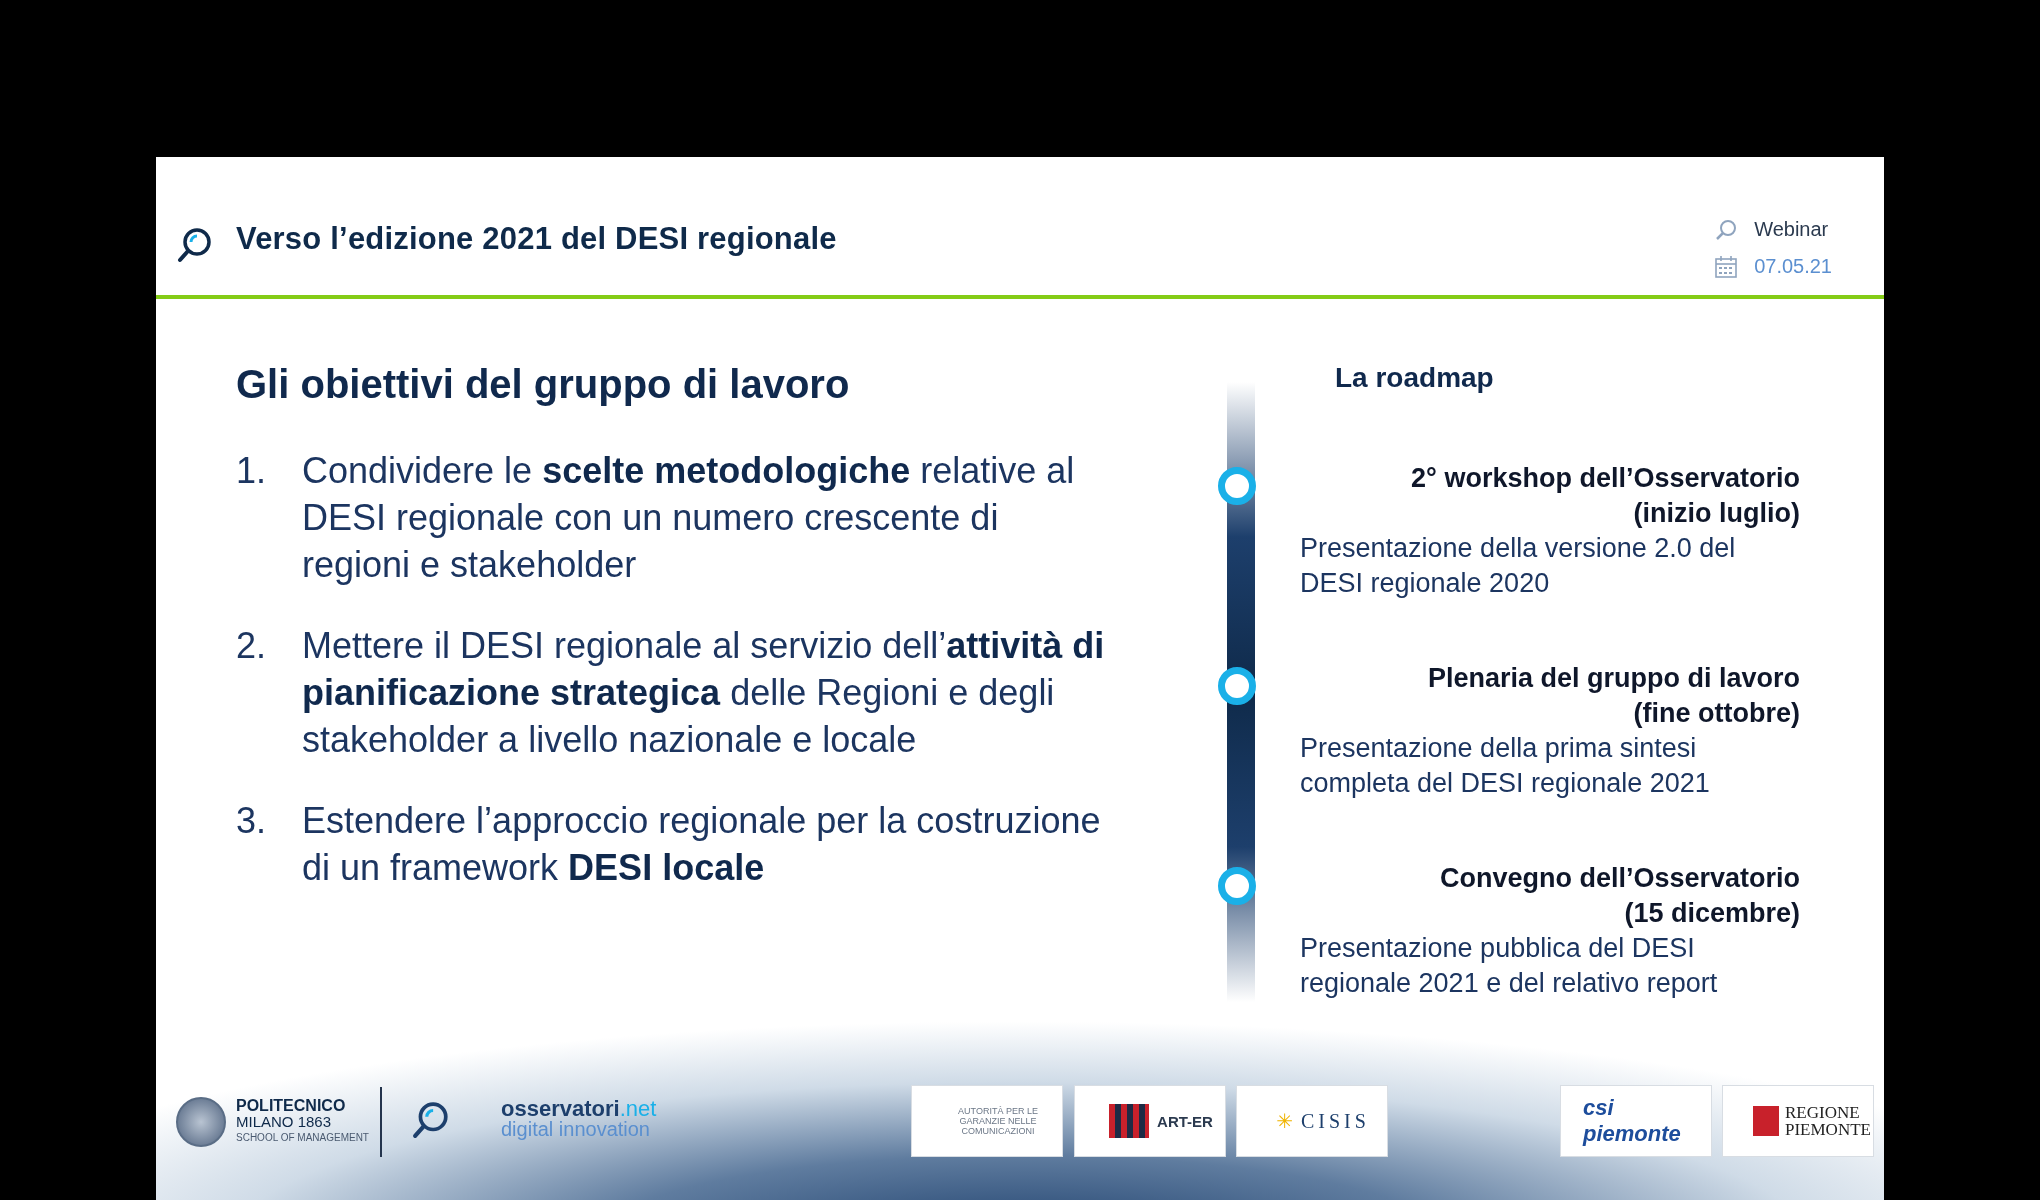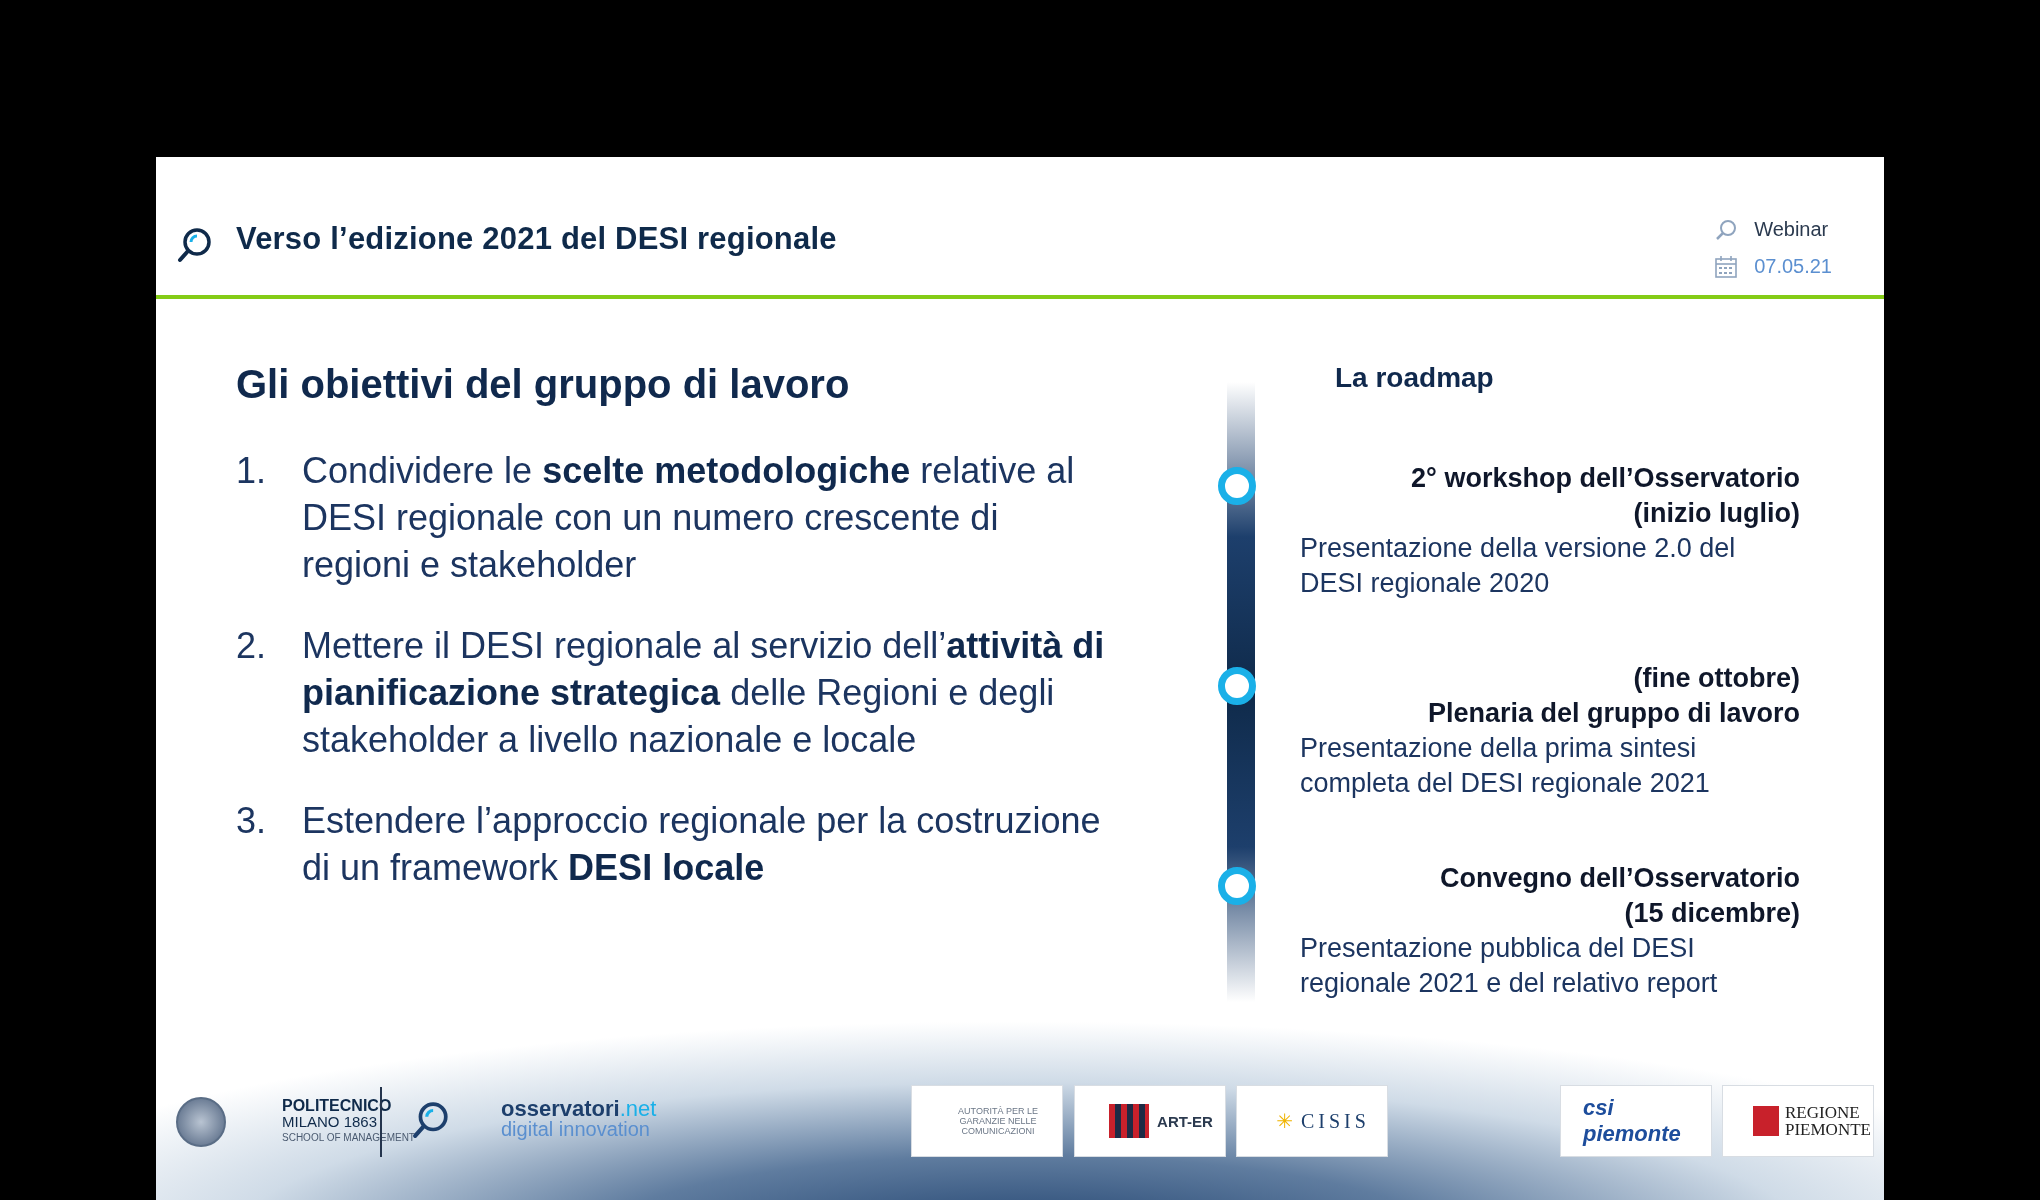--- a/index.html
+++ b/index.html
@@ -21,21 +21,21 @@
   .timeline-bar { position:absolute; left:1071px; top:225px; width:28px; height:620px;
     background:linear-gradient(to bottom, rgba(255,255,255,0) 0%, #1d3f6c 25%, #0f2a4a 50%, #1d3f6c 75%, rgba(255,255,255,0) 100%); }
   .tl-dot { position:absolute; left:1062px; width:38px; height:38px; border-radius:50%; border:7px solid #1ab0e8; background:#fff; box-sizing:border-box; }
   .right-title { position:absolute; left:1144px; top:205px; font-size:28px; font-weight:bold; color:#10294d;margin-left:35px; }
   .rm-item { position:absolute; left:1144px; width:500px; font-size:27px; line-height:35px; }
   .rm-head { color:#0f172a; font-weight:bold;text-align:right; }
   .rm-desc { color:#1c3560; }
   .footer-fade { position:absolute; left:0; top:840px; width:1728px; height:203px;
     background:radial-gradient(ellipse 70% 120% at 50% 120%, #1d3f6c 0%, #5f7c9f 35%, #cfdbe7 65%, rgba(255,255,255,0) 90%); }
   .logo-box { position:absolute; top:928px; height:72px; background:#fff; border:1px solid #d8dde3; display:flex; align-items:center; justify-content:center; box-sizing:border-box; font-size:14px;padding-left:22px; }
-  .polimi { position:absolute; left:20px; top:940px; display:flex; align-items:center;gap:46px; }
+  .polimi { position:absolute; left:20px; top:940px; display:flex; align-items:center; }
   .polimi-seal { width:46px; height:46px; border-radius:50%; border:2px solid #5a6d86; background:radial-gradient(circle,#b9c4d2 0%,#6e7f97 70%); }
   .polimi-text { margin-left:10px; color:#0f2a4a; font-size:15px; line-height:16px; }
   .polimi-text .t1 { font-weight:bold; font-size:16px; }
   .polimi-text .t3 { font-size:10px; color:#4a5a70; }
   .divider { position:absolute; left:224px; top:930px; width:2px; height:70px; background:#24344d; }
   .osserv { position:absolute; left:256px; top:942px; display:flex; align-items:flex-end;gap:43px; }
   .osserv-text { margin-left:8px; font-size:22px; line-height:20px; font-weight:bold; color:#1d3f6c; }
   .osserv-text .net { color:#1ab0e8; font-weight:normal; }
   .osserv-text .di { font-size:20px; color:#5a8fcf; font-weight:normal; }
 </style>
@@ -101,22 +101,22 @@
   <div class="tl-dot" style="top:710px;"></div>
 
   <div class="right-title">La roadmap</div>
 
   <div class="rm-item" style="top:304px;">
     <div class="rm-head">2° workshop dell’Osservatorio</div>
     <div class="rm-head">(inizio luglio)</div>
     <div class="rm-desc">Presentazione della versione 2.0 del DESI regionale 2020</div>
   </div>
   <div class="rm-item" style="top:504px;">
+    <div class="rm-head">Plenaria del gruppo di lavoro</div>
     <div class="rm-head">(fine ottobre)</div>
-    <div class="rm-head">Plenaria del gruppo di lavoro</div>
     <div class="rm-desc">Presentazione della prima sintesi completa del DESI regionale 2021</div>
   </div>
   <div class="rm-item" style="top:704px;">
     <div class="rm-head">Convegno dell’Osservatorio</div>
     <div class="rm-head">(15 dicembre)</div>
     <div class="rm-desc">Presentazione pubblica del DESI regionale 2021 e del relativo report</div>
   </div>
 
   <div class="footer-fade"></div>
 

